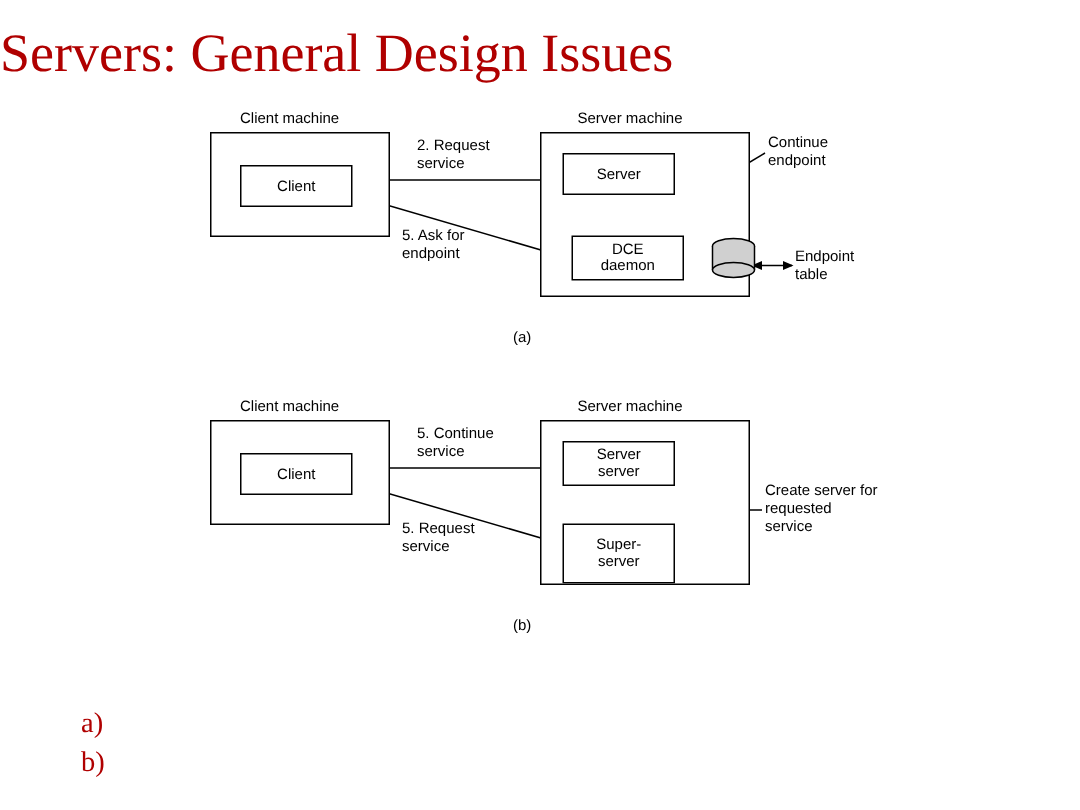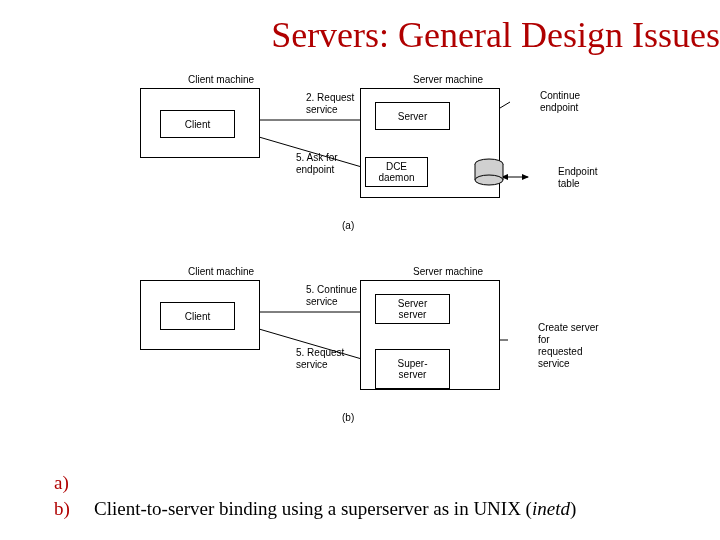--- a/index.html
+++ b/index.html
@@ -7,21 +7,21 @@
     width: 720px;
     height: 540px;
     background: #fff;
     font-family: "Times New Roman", Times, serif;
     position: relative;
     overflow: hidden;
   }
   .title {
     color: #b00000;
     font-size: 36px;
-    text-align: right;
+    text-align: left;
     padding-top: 14px;
     font-weight: 400;
   }
   .diagram-area {
     position: absolute;
     left: 130px;
     top: 72px;
     width: 470px;
     height: 380px;
     font-family: Arial, Helvetica, sans-serif;
@@ -34,21 +34,20 @@
     background: #fff;
     display: flex;
     align-items: center;
     justify-content: center;
     text-align: center;
   }
   .lbl {
     position: absolute;
     font-size: 10px;
     line-height: 1.2;
-    margin-left: 28px;
   }
   .figlabel {
     position: absolute;
     font-size: 10px;
   }
   .cyl {
     position: absolute;
   }
   .caption-block {
     position: absolute;
@@ -110,21 +109,21 @@
 
   <div class="box" style="left:10px;top:16px;width:120px;height:70px"></div>
   <div class="box" style="left:230px;top:16px;width:140px;height:110px"></div>
 
   <div class="box" style="left:30px;top:38px;width:75px;height:28px">
     <span>Client</span>
   </div>
   <div class="box" style="left:245px;top:30px;width:75px;height:28px">
     <span>Server</span>
   </div>
-  <div class="box" style="left:235px;top:85px;width:63px;height:30px;white-space:pre-line">
+  <div class="box" style="left:251px;top:85px;width:75px;height:30px;white-space:pre-line">
     <span>DCE
 daemon</span>
   </div>
 
   <svg class="cyl" style="left:342px;top:86px" width="34" height="30">
     <ellipse cx="17" cy="6" rx="14" ry="5" fill="#d0d0d0" stroke="#000"></ellipse>
     <rect x="3" y="6" width="28" height="16" fill="#d0d0d0" stroke="none"></rect>
     <line x1="3" y1="6" x2="3" y2="22" stroke="#000"></line>
     <line x1="31" y1="6" x2="31" y2="22" stroke="#000"></line>
     <ellipse cx="17" cy="22" rx="14" ry="5" fill="#d0d0d0" stroke="#000"></ellipse>
@@ -170,15 +169,14 @@
   <div class="figlabel" style="left:212px;top:340px">(b)</div>
 
 </div>
 
 <div class="caption-block">
   <div class="caption-row">
     <span class="cap-letter">a)</span>
   </div>
   <div class="caption-row">
     <span class="cap-letter">b)</span>
-    <span>Client-to-server binding using a superserver as in UNIX (<i>inetd</i>)</span>
   </div>
 </div>
 
 </body></html>

